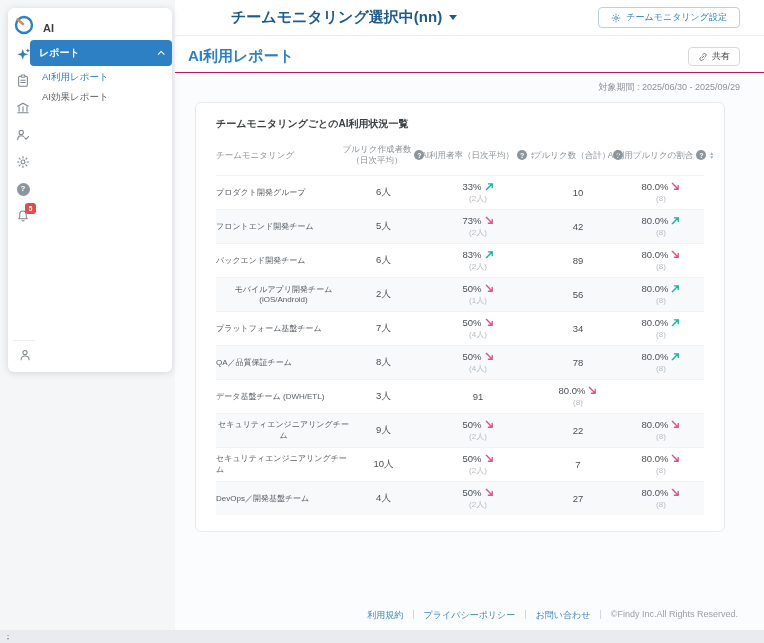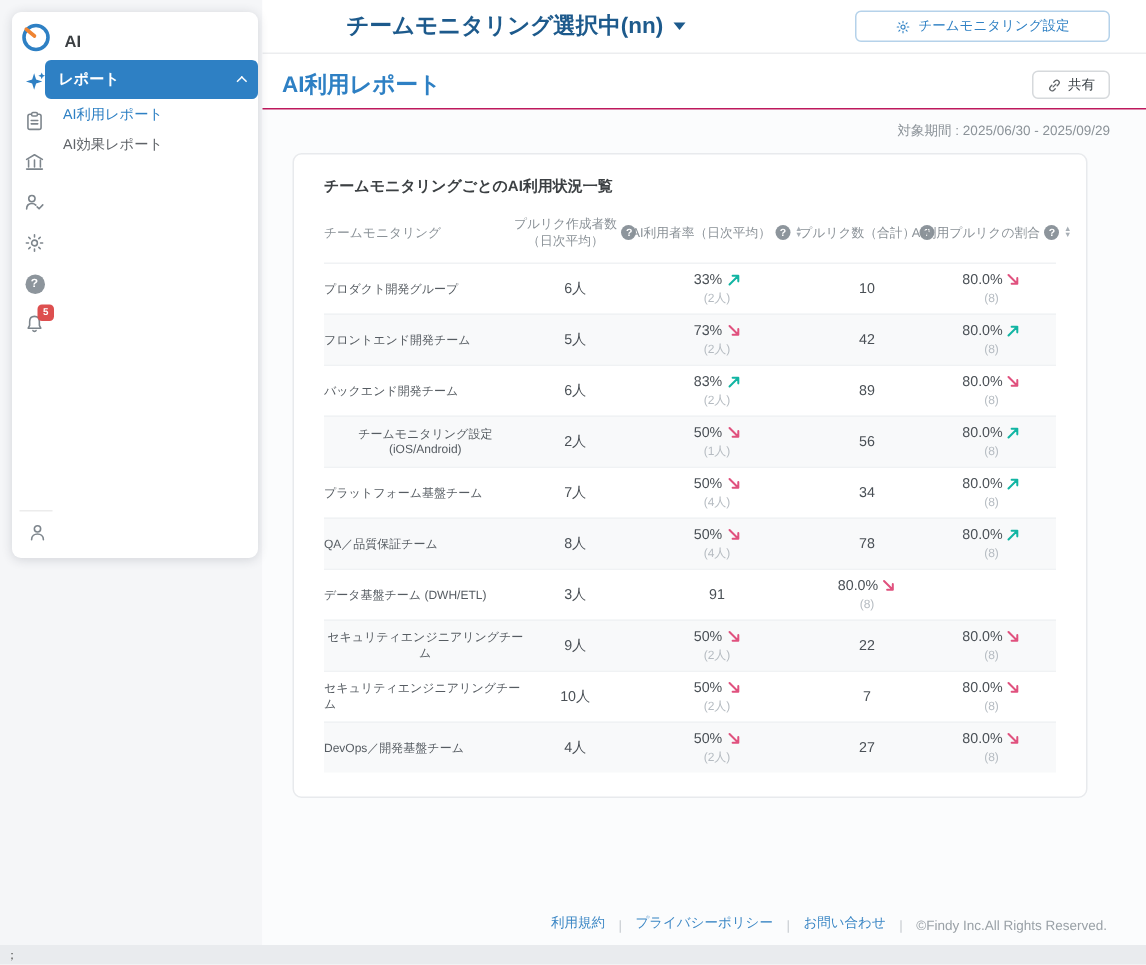--- a/index.html
+++ b/index.html
@@ -11,21 +11,21 @@
   body{
     position:relative;background:#f5f6f8;overflow:hidden;
     font-family:"Liberation Sans",sans-serif;color:var(--txt);
   }
   
   .main{position:absolute;left:175px;top:0;right:0;height:630px;background:#fff;}
   .topbar{height:36px;display:flex;align-items:center;justify-content:space-between;
     padding:0 24px 0 13px;border-bottom:1px solid #ecedef;background:#fff;}
   .team-selector{display:flex;align-items:center;gap:7px;font-size:15px;font-weight:bold;color:var(--navy);cursor:pointer;margin-left:43px;}
   .caret-down{width:0;height:0;border-left:4px solid transparent;border-right:4px solid transparent;border-top:5px solid var(--navy);}
-  .settings-btn{height:21px;display:flex;align-items:center;gap:5px;padding:0 26px;background:#fff;
+  .settings-btn{height:21px;display:flex;align-items:center;gap:5px;padding:0 12px;background:#fff;
     border:1px solid #b5d2ea;border-radius:4px;color:var(--accent);font-size:9px;cursor:pointer;}
   .title-row{display:flex;align-items:center;justify-content:space-between;padding:11px 24px 10px 13px;background:#fff;}
   .page-title{font-size:15px;font-weight:bold;color:var(--accent);}
   .share-btn{height:19px;display:flex;align-items:center;gap:4px;padding:0 9px;background:#fff;
     border:1px solid #d6d9dc;border-radius:4px;color:#3c4348;font-size:9px;cursor:pointer;}
   .content{position:absolute;left:0;right:0;top:72px;bottom:0;background:#fbfcfd;border-top:1px solid #be185d;}
   .date-line{text-align:right;padding:8px 24px 2px;font-size:9px;color:#8b9298;}
   
   .card{margin:6px 0 0 20px;width:530px;background:#fff;border:1px solid var(--border);border-radius:6px;padding:14px 20px 16px;}
   .card-title{font-size:10px;font-weight:bold;color:#3c4043;}
@@ -51,21 +51,21 @@
   .trend-down{color:var(--pink);display:inline-flex;}
   
   .pagi{position:relative;margin-top:14px;height:26px;display:flex;align-items:center;border-top:1px solid #f0f2f4;padding-top:12px;}
   .pagi-summary{font-size:9px;color:#6f767c;}
   .pages{position:absolute;left:50%;top:12px;transform:translateX(-50%);display:flex;gap:6px;}
   .page-btn{width:24px;height:24px;display:flex;align-items:center;justify-content:center;background:#fff;
     border:1px solid #e4e7ea;border-radius:4px;font-size:9.5px;color:var(--txt);cursor:pointer;}
   .page-btn.active{background:var(--accent);border-color:var(--accent);color:#fff;}
   .page-btn.disabled{color:#d5d9dd;cursor:default;}
   
-  .main-footer{position:absolute;right:26px;bottom:8px;display:flex;align-items:flex-end;gap:9px;font-size:9px;}
+  .main-footer{position:absolute;right:26px;bottom:8px;display:flex;align-items:flex-start;gap:9px;font-size:9px;}
   .f-link{color:#3c87c5;cursor:pointer;}
   .f-sep{color:#c6cbd0;}
   .f-copy{color:#9aa1a7;}
   .bottom-strip{position:absolute;left:0;right:0;bottom:0;height:13px;background:#e9ebee;}
   .stray{position:absolute;left:4px;bottom:1px;font-size:8px;color:#555;z-index:9;}
   
   .sidebar{position:absolute;left:8px;top:8px;width:164px;height:364px;background:#fff;border-radius:6px;
     box-shadow:0 1px 7px rgba(35,45,60,.16);z-index:5;padding-left:23px;}
   .logo{position:absolute;left:4px;top:5px;width:24px;height:24px;cursor:pointer;}
   .logo-text{position:absolute;left:35px;top:14px;font-size:11px;font-weight:bold;color:#3c4043;}
@@ -256,21 +256,21 @@
                     <svg viewBox="0 0 10 10" width="9" height="9">
                       <path d="M1.5 1.5 L8 8 M8 3.8 V8 H3.8" stroke="currentColor" fill="none" stroke-width="1.5" stroke-linecap="round" stroke-linejoin="round"></path>
                     </svg>
                   </span>
                 </div>
                 <div class="sub">(8)</div>
               </div>
             </div>
           </div>
           <div class="tr alt">
-            <div class="td c0">チームモニタリング設定 (iOS/Android)</div>
+            <div class="td c0">モバイルアプリ開発チーム (iOS/Android)</div>
             <div class="td">2人</div>
             <div class="td">
               <div class="metric">
                 <div class="v">
                   <span>50%</span>
                   <span class="trend-down">
                     <svg viewBox="0 0 10 10" width="9" height="9">
                       <path d="M1.5 1.5 L8 8 M8 3.8 V8 H3.8" stroke="currentColor" fill="none" stroke-width="1.5" stroke-linecap="round" stroke-linejoin="round"></path>
                     </svg>
                   </span>

